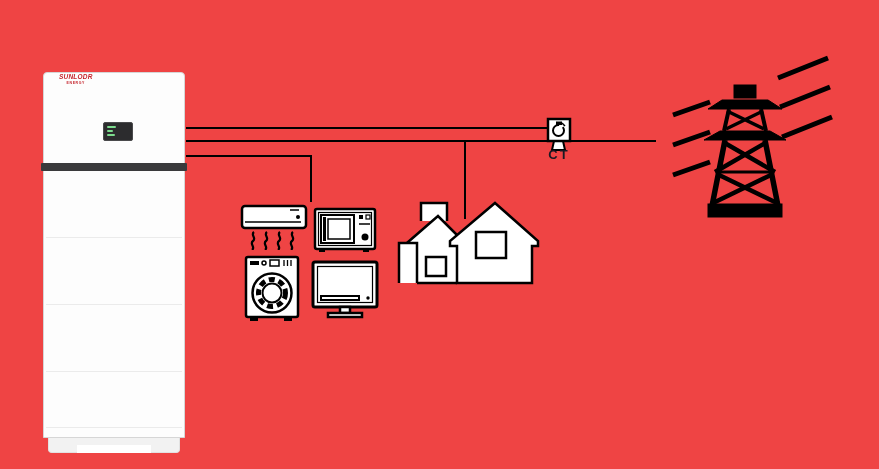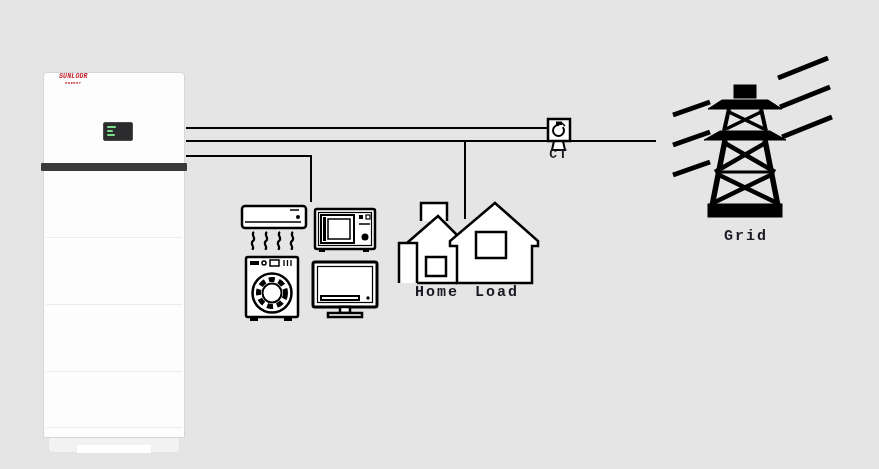--- a/index.html
+++ b/index.html
@@ -1,17 +1,17 @@
 <!DOCTYPE html>
 <html><head>
 <meta charset="utf-8">
 <style>
   html,body{margin:0;padding:0;background:#fff;}
-  .canvas{position:relative;width:879px;height:469px;background:#e5e5e5;overflow:hidden;
-          font-family:Liberation Mono, monospace;}
+  .canvas{position:relative;width:879px;height:469px;background:#ef4444;overflow:hidden;
+          font-family:Liberation Sans, sans-serif;}
   .abs{position:absolute;}
   svg{display:block;}
 
   
   .tower{position:absolute;left:43px;top:72px;width:142px;height:366px;
          background:#fdfdfd;border:1px solid #d6d6d6;border-radius:4px 4px 0 0;
          box-sizing:border-box;}
   .brand{position:absolute;left:15px;top:1px;color:#c4232b;text-align:center;line-height:1;}
   .brand-l1{font-size:6.5px;font-weight:bold;font-style:italic;letter-spacing:.2px;}
   .brand-l2{font-size:3.5px;font-weight:bold;letter-spacing:.6px;margin-top:1px;}
@@ -144,16 +144,14 @@
   <svg class="abs" style="left:311px;top:259px" width="68" height="60" viewBox="0 0 68 60">
     <rect x="2" y="3" width="64" height="45" rx="2" fill="#fff" stroke="#000" stroke-width="3"></rect>
     <rect x="6.5" y="7.5" width="55" height="36" fill="none" stroke="#000" stroke-width="1.2"></rect>
     <rect x="10" y="37" width="38" height="4" fill="#fff" stroke="#000" stroke-width="2"></rect>
     <circle cx="57" cy="39" r="1.7" fill="#000"></circle>
     <rect x="29" y="48" width="10" height="6" fill="#fff" stroke="#000" stroke-width="2.5"></rect>
     <rect x="17" y="54" width="34" height="4" fill="#fff" stroke="#000" stroke-width="2.5"></rect>
   </svg>
 
   <div class="lbl lbl-ct">CT</div>
-  <div class="lbl lbl-grid">Grid</div>
-  <div class="lbl lbl-home">Home Load</div>
 
 </div>
 
 </body></html>

